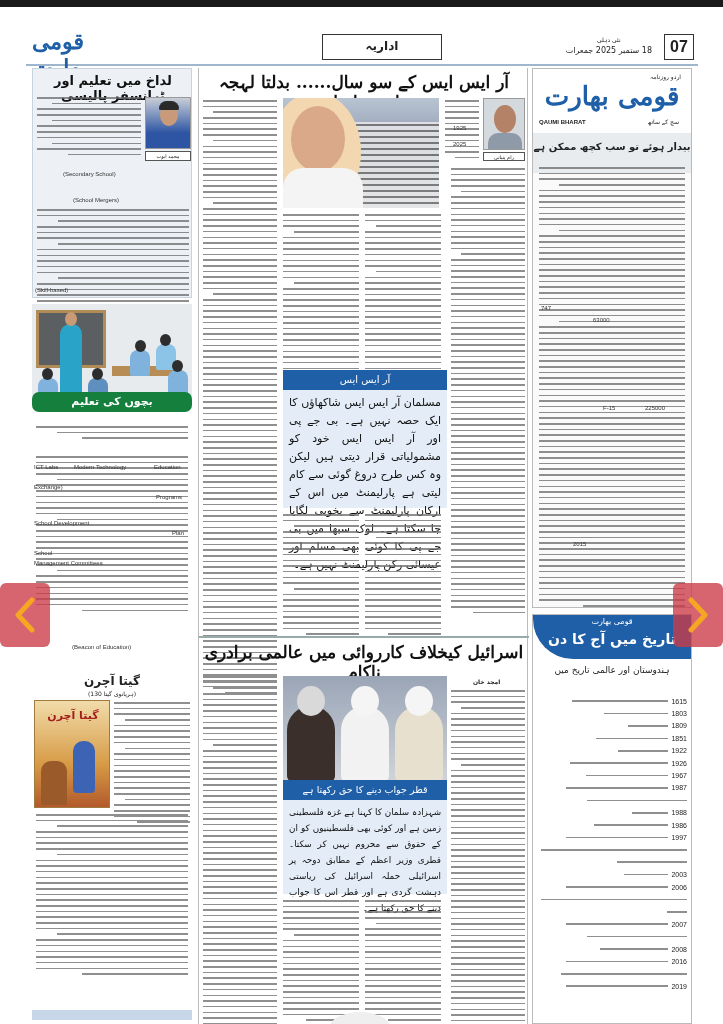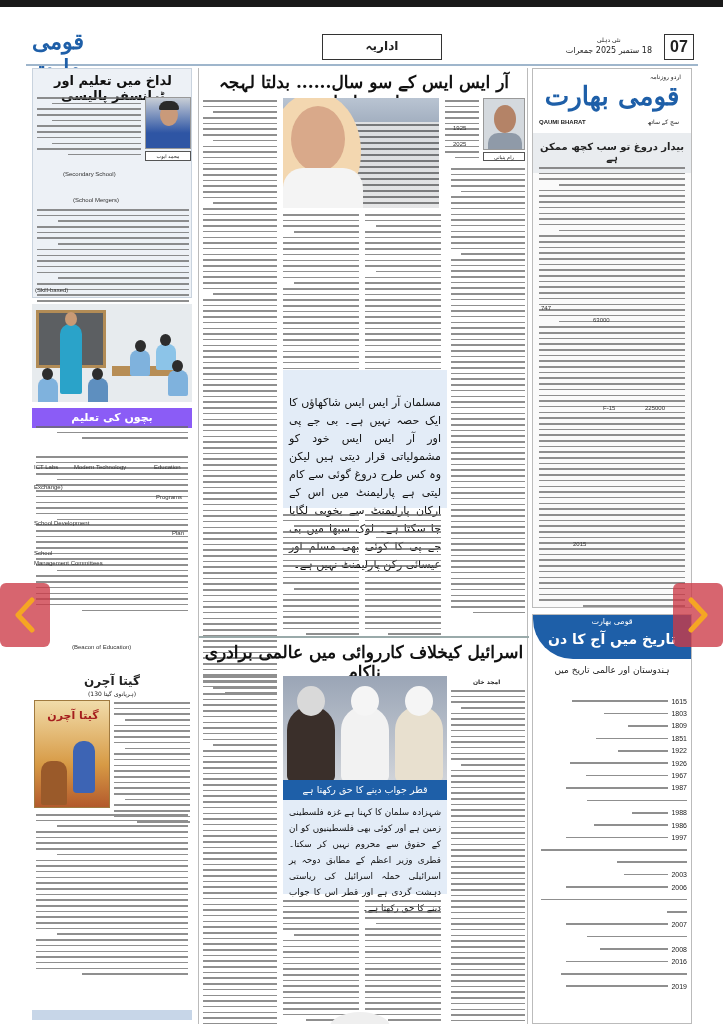--- a/index.html
+++ b/index.html
@@ -39,21 +39,21 @@
   .lc-text2 { position: absolute; left: 4px; top: 98px; width: 152px; }
   .eng-inline { font-family: "Liberation Sans", sans-serif; font-size: 6px; color: #333; position: absolute; }
 
   .edu-illustr { position: absolute; left: 0; top: 236px; width: 160px; height: 98px; background: #e7ebee; overflow: hidden; }
   .board { position: absolute; left: 4px; top: 6px; width: 70px; height: 58px; background: #5c5f62; border: 3px solid #b28c56; }
   .teacher { position: absolute; left: 28px; top: 20px; width: 22px; height: 70px; background: #2aa3c9; border-radius: 10px 10px 2px 2px; }
   .teacher-head { position: absolute; left: 33px; top: 8px; width: 12px; height: 14px; background: #c89a75; border-radius: 50%; }
   .kid { position: absolute; width: 20px; height: 26px; background: #7fb2dd; border-radius: 8px 8px 2px 2px; }
   .kid-head { position: absolute; width: 11px; height: 12px; border-radius: 50%; background: #2d2d2d; }
   .desk { position: absolute; left: 80px; top: 62px; width: 70px; height: 10px; background: #b78d55; }
-  .edu-banner { position: absolute; left: 0; top: 340px; width: 160px; height: 20px; background: #8b5cf6; color: #fff; font-size: 11px; font-weight: bold; text-align: center; line-height: 20px; direction: rtl; }
+  .edu-banner { position: absolute; left: 0; top: 324px; width: 160px; height: 20px; background: #15803d; color: #fff; font-size: 11px; font-weight: bold; text-align: center; line-height: 20px; direction: rtl; border-radius: 7px; }
   .lc-text3 { position: absolute; left: 4px; top: 358px; width: 152px; }
   .lc-text4 { position: absolute; left: 4px; top: 388px; width: 152px; }
 
   .gita-title { position: absolute; left: 0; top: 606px; width: 160px; text-align: center; font-size: 12px; font-weight: bold; direction: rtl; }
   .gita-sub { position: absolute; left: 0; top: 622px; width: 160px; text-align: center; font-size: 6px; direction: rtl; }
   .gita-cover { position: absolute; left: 2px; top: 632px; width: 76px; height: 108px; background: linear-gradient(#f1dcaa, #d79a45 60%, #b35a2c); border: 1px solid #a07a3f; overflow: hidden; }
   .gita-cover .gtitle { position: absolute; left: 0; top: 8px; width: 76px; text-align: center; font-size: 11px; color: #a51e1e; font-weight: bold; direction: rtl; }
   .gita-cover .krishna { position: absolute; left: 38px; top: 40px; width: 22px; height: 52px; background: #3d64b4; border-radius: 10px 10px 4px 4px; }
   .gita-cover .arjuna { position: absolute; left: 6px; top: 60px; width: 26px; height: 44px; background: #9a5a2a; border-radius: 10px 10px 2px 2px; }
   .gita-text { position: absolute; left: 82px; top: 634px; width: 76px; }
@@ -595,20 +595,21 @@
         <span></span>
         <span></span>
         <span></span>
         <span></span>
         <span></span>
         <span></span>
         <span class="s"></span>
     </div>
 
     <div class="rss-box">
+      <div class="rss-box-head">آر ایس ایس</div>
       <div class="rss-box-text">مسلمان آر ایس ایس شاکھاؤں کا ایک حصہ نہیں ہے۔ بی جے پی اور آر ایس ایس خود کو مشمولیاتی قرار دیتی ہیں لیکن وہ کس طرح دروغ گوئی سے کام لیتی ہے پارلیمنٹ میں اس کے ارکان پارلیمنٹ سے بخوبی لگایا جا سکتا ہے۔ لوک سبھا میں بی جے پی کا کوئی بھی مسلم اور عیسائی رکن پارلیمنٹ نہیں ہے۔</div>
     </div>
 
     <div class="ct-col lines" style="left:84px; top:446px; width:76px;">
       <span></span>
         <span></span>
         <span class="m"></span>
         <span></span>
         <span></span>
         <span></span>
@@ -851,21 +852,21 @@
 
   <div class="col-right">
     <div class="rc-top">
       <div class="rc-mast">
         <div class="rc-small">اردو روزنامہ</div>
         <div class="rc-logo">قومی بھارت</div>
         <div class="rc-eng">QAUMI BHARAT</div>
         <div class="rc-tag">سچ کے ساتھ</div>
       </div>
       <div class="rc-headbox"></div>
-      <div class="rc-headline">بیدار دروغ تو سب کچھ ممکن ہے</div>
+      <div class="rc-headline">بیدار ہوئے تو سب کچھ ممکن ہے</div>
       <div class="rc-text lines">
         <span></span>
           <span></span>
           <span></span>
           <span class="m"></span>
           <span></span>
           <span></span>
           <span></span>
           <span></span>
           <span></span>

